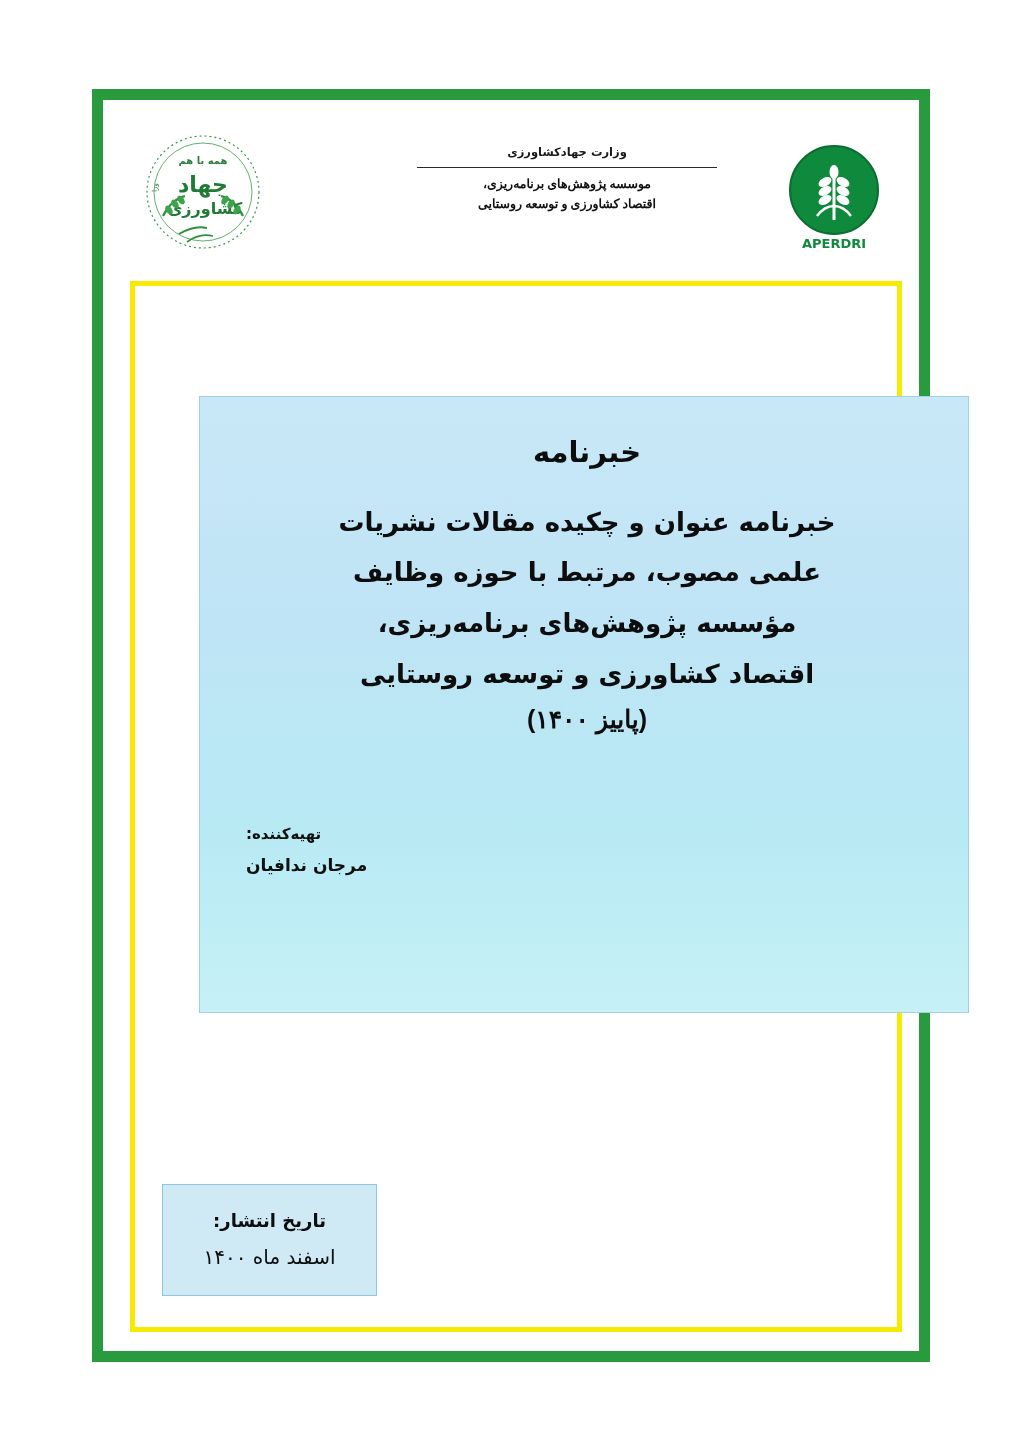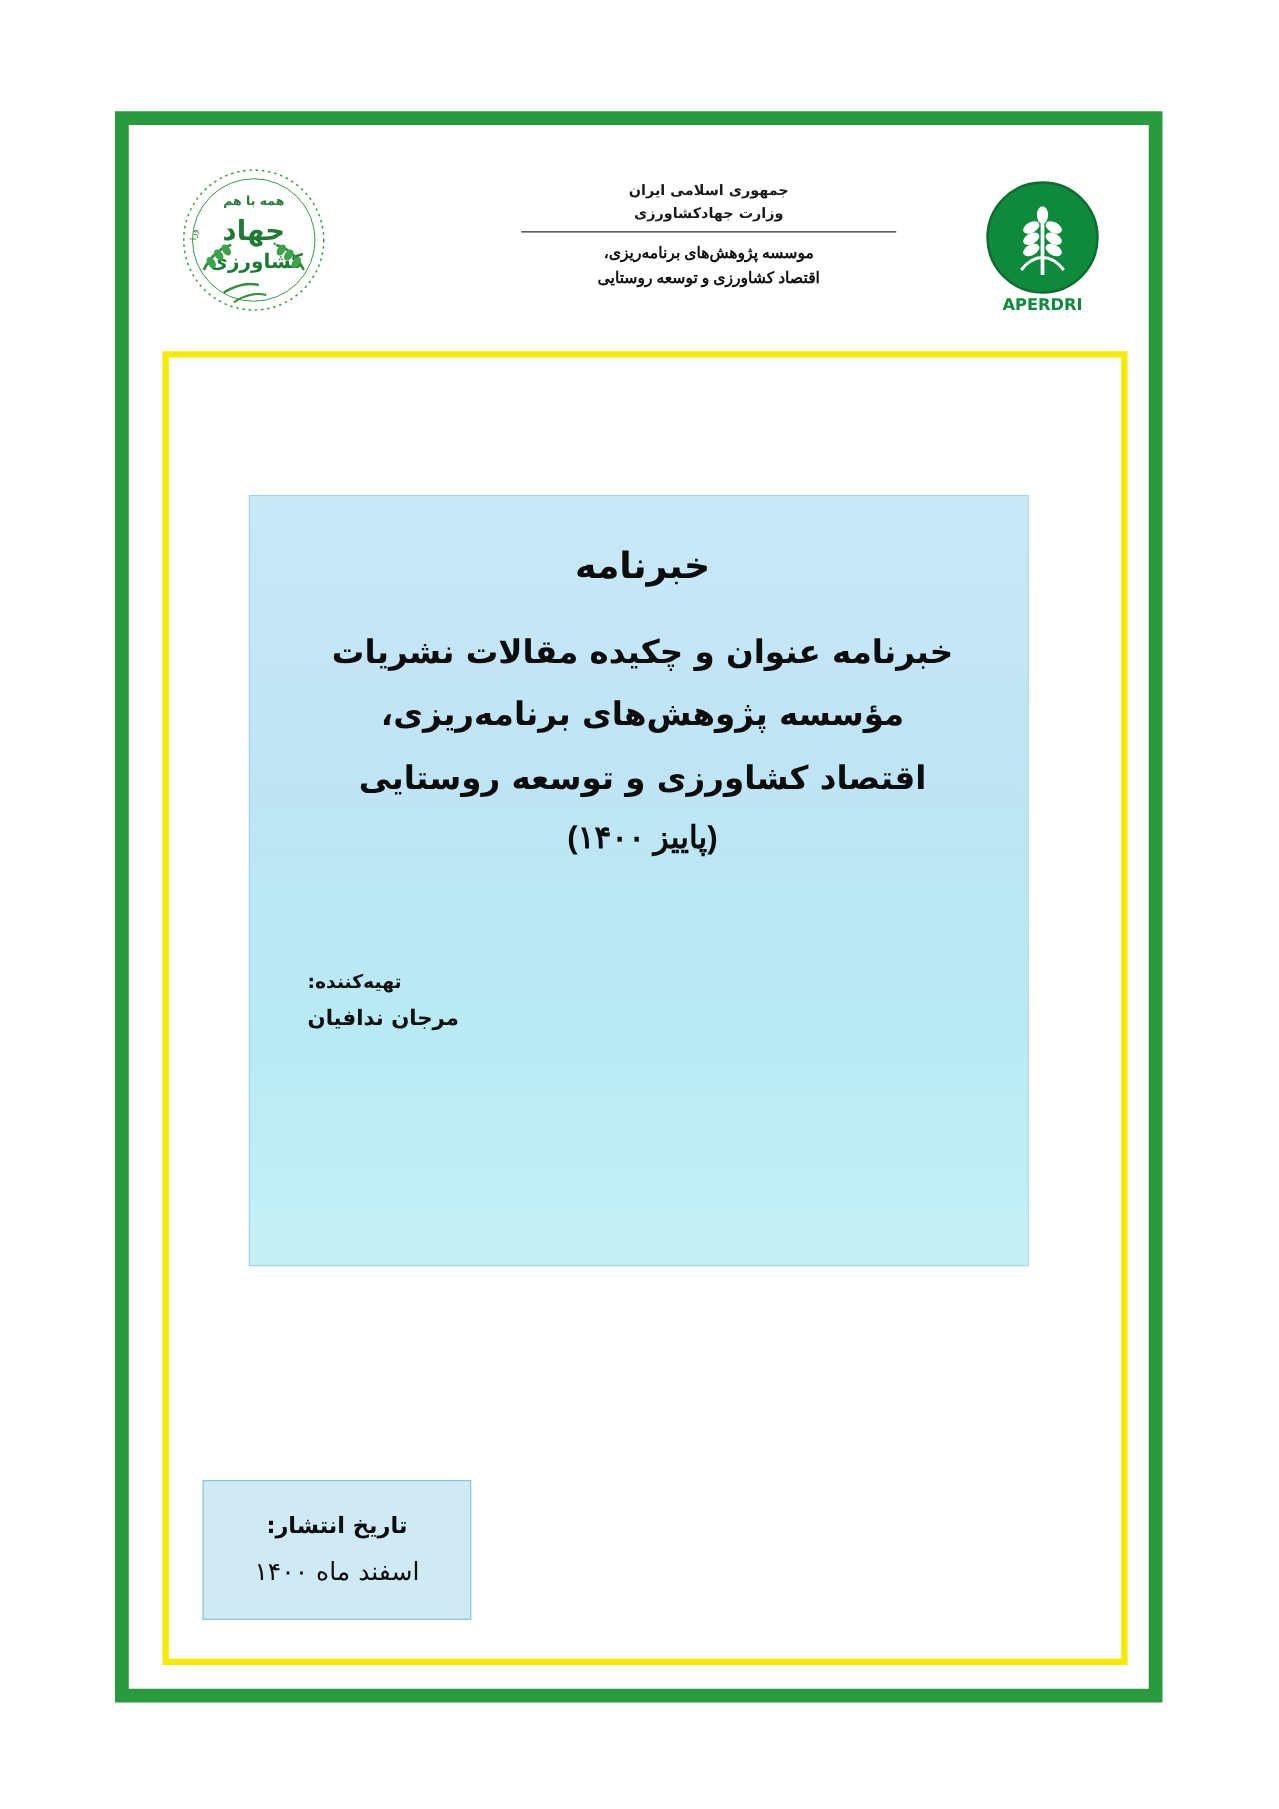--- a/index.html
+++ b/index.html
@@ -108,21 +108,21 @@
     height: 1051px;
     border: 5px solid #f5ea00;
     box-sizing: border-box;
   }
 
   
   .title-panel {
     position: absolute;
     left: 199px;
     top: 396px;
-    width: 624px;
+    width: 770px;
     height: 617px;
     background: linear-gradient(180deg, #c9e8f7 0%, #bfe4f5 35%, #b8eaf4 70%, #c6f0f6 100%);
     border: 1px solid #9fd4e8;
     box-sizing: border-box;
     padding: 34px 40px 28px 46px;
     direction: rtl;
     text-align: center;
   }
   .title-main {
     font-family: "DejaVu Sans", sans-serif;
@@ -255,35 +255,35 @@
           <ellipse cx="64" cy="62" rx="7" ry="4.2" transform="rotate(28 64 62)"></ellipse>
           <ellipse cx="55" cy="34" rx="4.5" ry="7"></ellipse>
         </g>
         <path d="M38 78 C 44 70, 50 68, 55 68" stroke="#ffffff" stroke-width="2.4" fill="none"></path>
         <path d="M72 78 C 66 70, 60 68, 55 68" stroke="#ffffff" stroke-width="2.4" fill="none"></path>
         <text x="55" y="110" text-anchor="middle" font-size="13" font-weight="bold" fill="#0f8a3c" font-family="DejaVu Sans">APERDRI</text>
       </svg>
     </div>
 
     <div class="ministry-text">
-      <div class="line1">جمهوری اسلامی ایران</div>
       <div class="line2">وزارت جهادکشاورزی</div>
       <div class="ministry-divider"></div>
       <div class="inst1">موسسه  پژوهش‌های  برنامه‌ریزی،</div>
       <div class="inst2">اقتصاد کشاورزی و توسعه روستایی</div>
     </div>
   </div>
 </div>
 
 <div class="yellow-frame"></div>
 
 <div class="title-panel">
   <div class="title-main">خبرنامه</div>
   <div class="title-lines">
     <div>خبرنامه عنوان و چکیده مقالات نشریات</div>
+    <div>علمی مصوب، مرتبط با حوزه وظایف</div>
     <div>مؤسسه پژوهش‌های برنامه‌ریزی،</div>
     <div>اقتصاد کشاورزی و توسعه روستایی</div>
   </div>
   <div class="title-year">(پاییز ۱۴۰۰)</div>
 
   <div class="author-block">
     <div class="author-label">تهیه‌کننده:</div>
     <div class="author-name">مرجان ندافیان</div>
   </div>
 </div>

